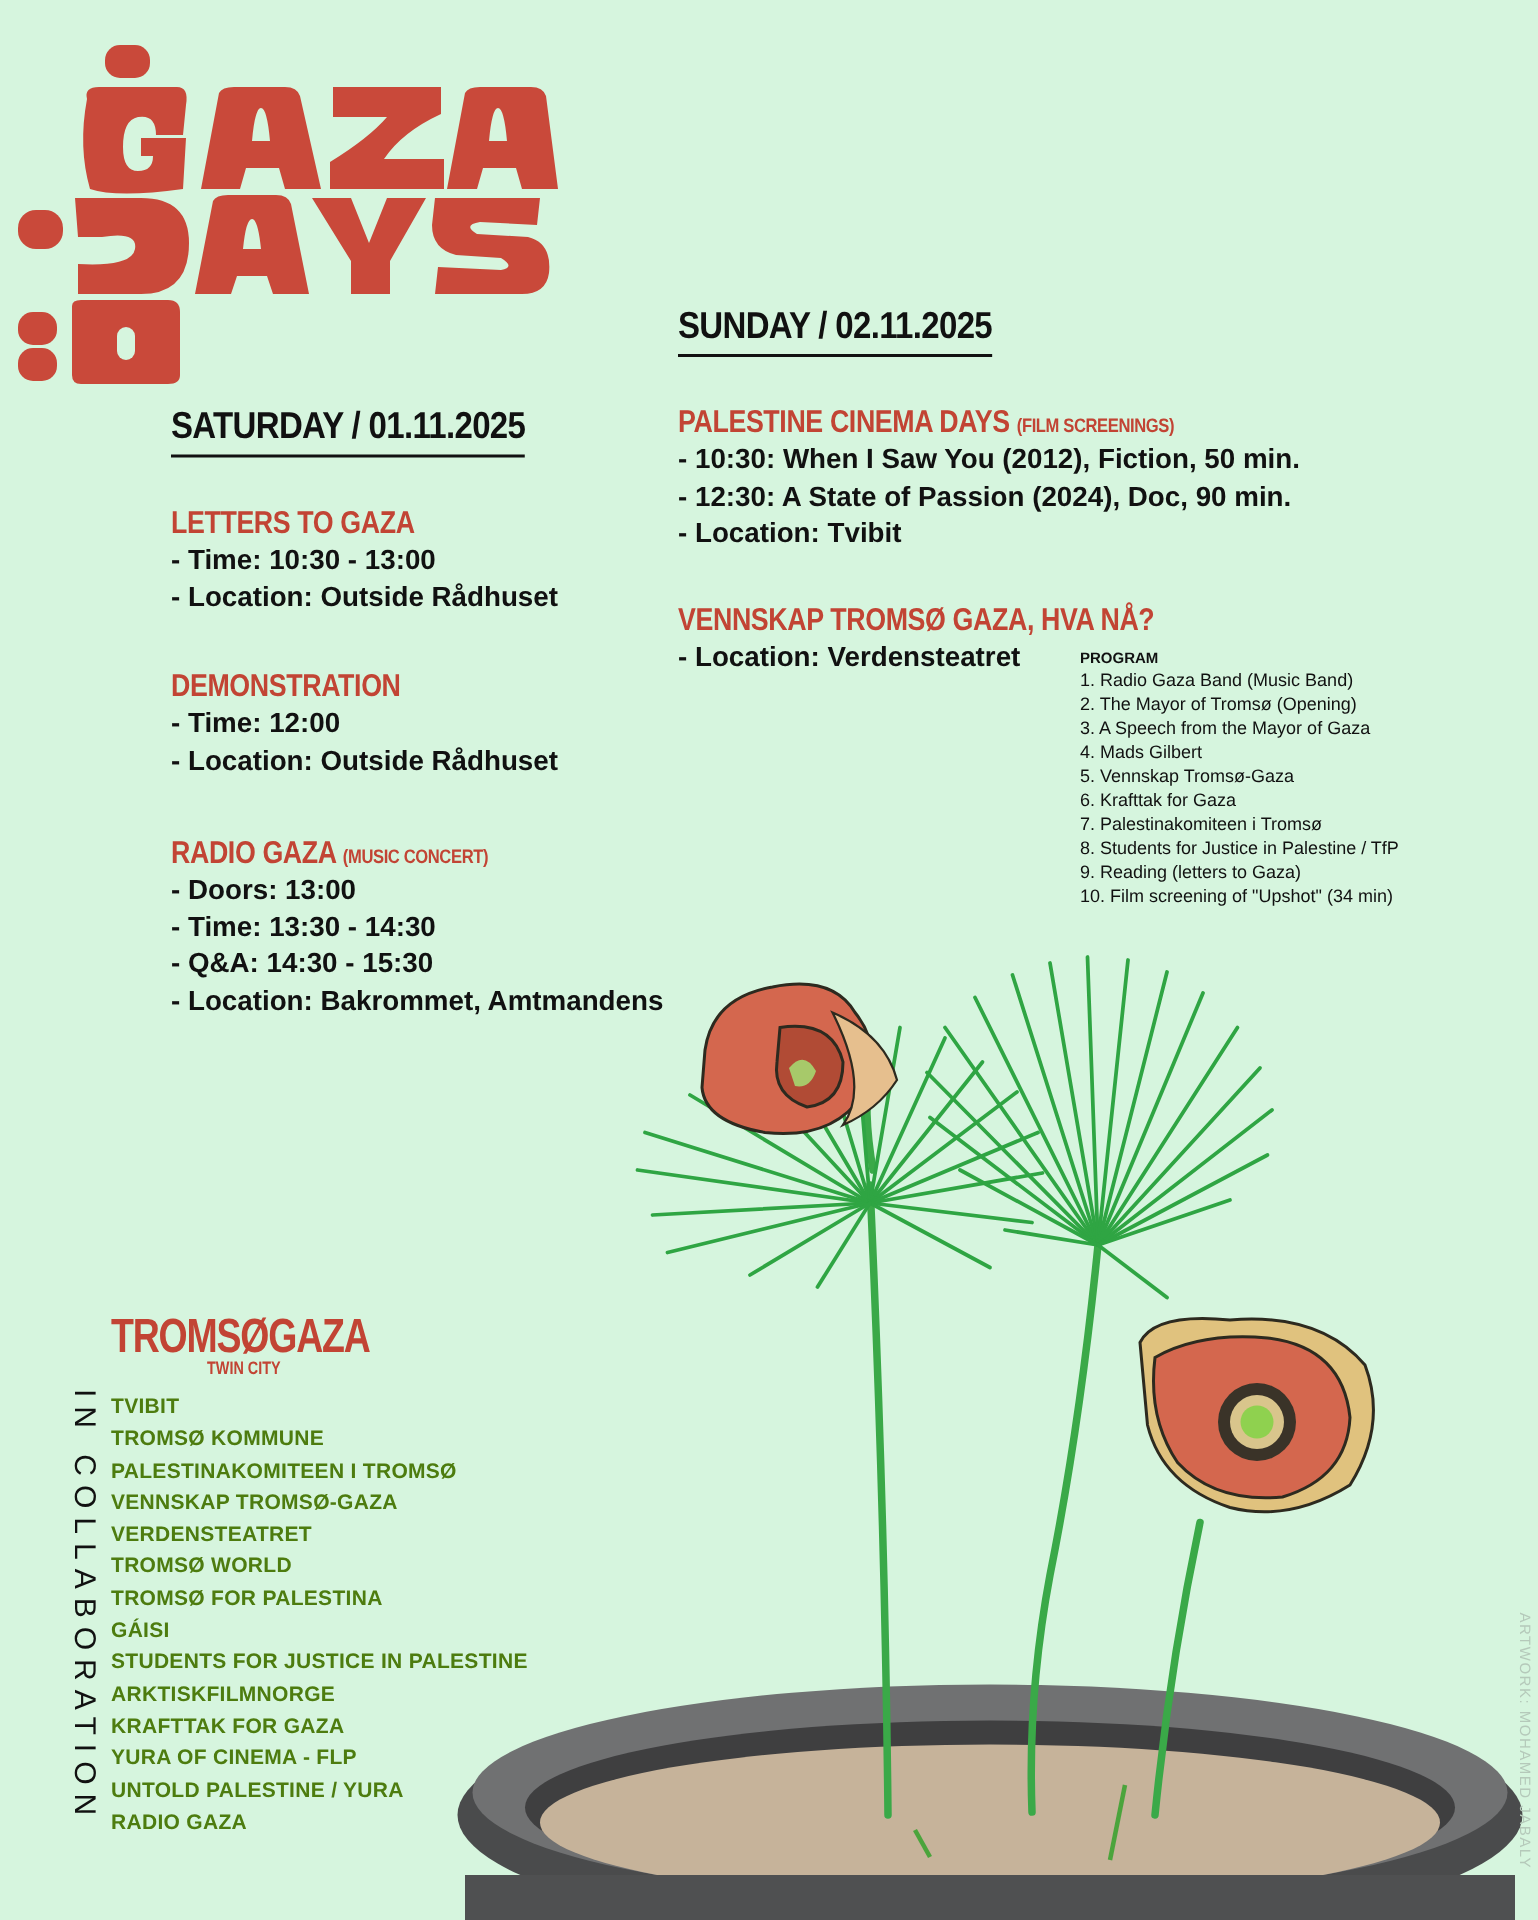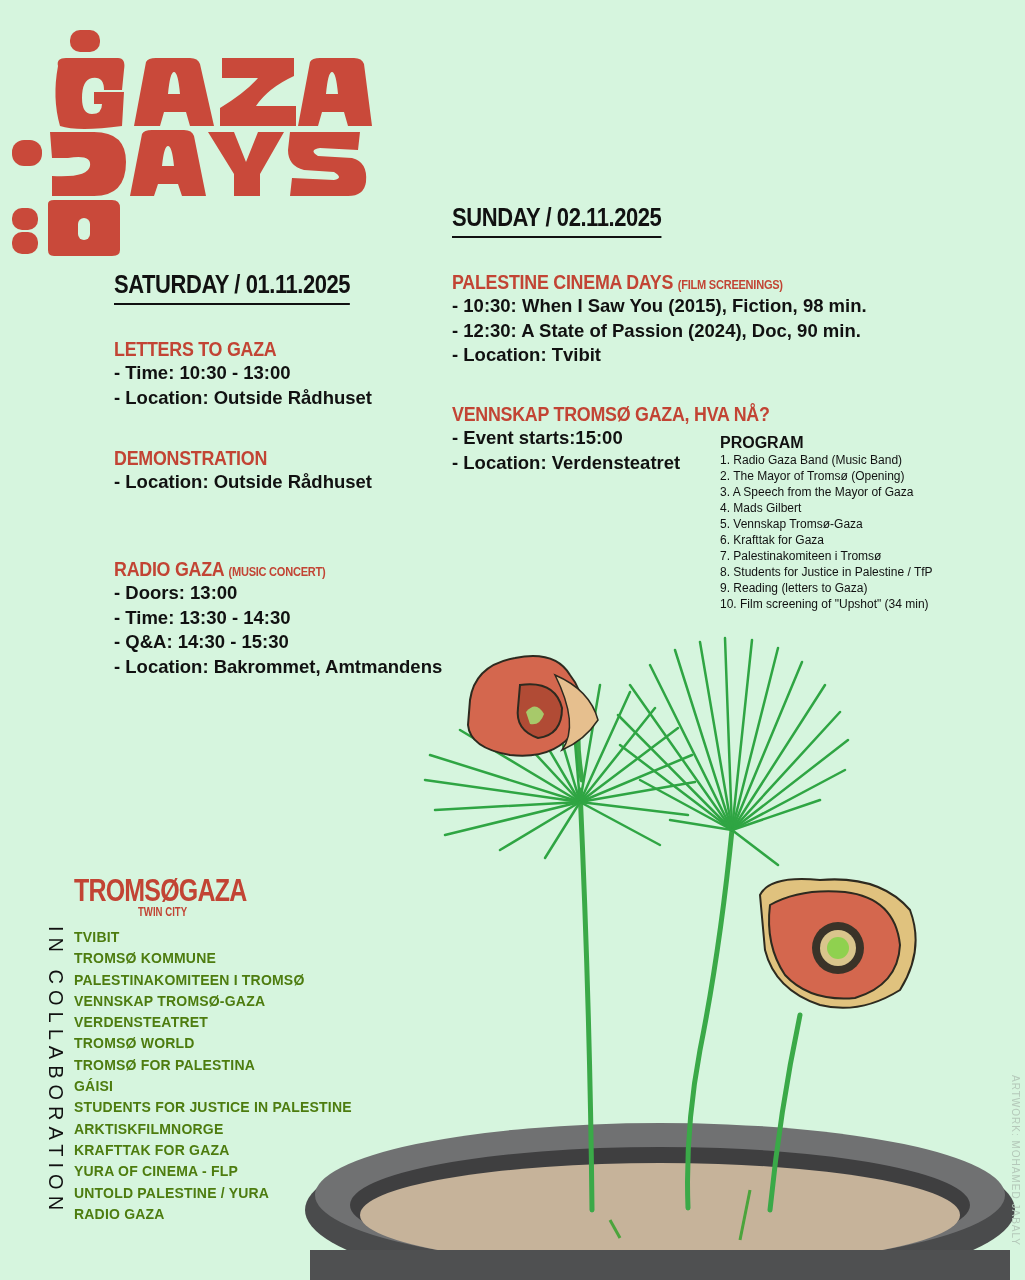--- a/index.html
+++ b/index.html
@@ -32,21 +32,21 @@
     font-weight:bold; font-size:21px; color:#c24434;
     transform:scaleX(0.85); transform-origin:left top;
     white-space:nowrap; letter-spacing:-0.3px;
   }
   .event-title .sub { font-size:13px; }
   .line {
     font-size:18.5px; font-weight:bold; line-height:24.5px; color:#111;
     white-space:nowrap;
   }
 
-  .program-title { font-size:16px; font-weight:bold; }
+  .program-title { font-size:10px; font-weight:bold; }
   .program-item { font-size:12px; font-weight:normal; line-height:16px; white-space:nowrap; }
 
   
   .tg-title {
     left:74px; top:872px; font-size:32px; font-weight:bold; color:#c24434;
     transform:scaleX(0.78); transform-origin:left top; letter-spacing:-1px;
   }
   .tg-sub {
     left:138px; top:905px; font-size:12px; font-weight:bold; color:#c24434;
     transform:scaleX(0.8); transform-origin:left top;
@@ -105,20 +105,21 @@
 <div class="abs day-heading sat-heading">SATURDAY / 01.11.2025</div>
 
 <div class="abs" style="left:114px; top:337px;">
   <div class="event-title">LETTERS TO GAZA</div>
   <div class="line">- Time: 10:30 - 13:00</div>
   <div class="line">- Location: Outside Rådhuset</div>
 </div>
 
 <div class="abs" style="left:114px; top:446px;">
   <div class="event-title">DEMONSTRATION</div>
+  <div class="line">- Time: 12:00</div>
   <div class="line">- Location: Outside Rådhuset</div>
 </div>
 
 <div class="abs" style="left:114px; top:557px;">
   <div class="event-title">
     <span>RADIO GAZA</span>
     <span class="sub">(MUSIC CONCERT)</span>
   </div>
   <div class="line">- Doors: 13:00</div>
   <div class="line">- Time: 13:30 - 14:30</div>
@@ -126,28 +127,27 @@
   <div class="line">- Location: Bakrommet, Amtmandens</div>
 </div>
 
 <div class="abs day-heading sun-heading">SUNDAY / 02.11.2025</div>
 
 <div class="abs" style="left:452px; top:270px;">
   <div class="event-title">
     <span>PALESTINE CINEMA DAYS</span>
     <span class="sub">(FILM SCREENINGS)</span>
   </div>
-  <div class="line">- 10:30: When I Saw You (2015), Fiction, 98 min.</div>
+  <div class="line">- 10:30: When I Saw You (2012), Fiction, 50 min.</div>
   <div class="line">- 12:30: A State of Passion (2024), Doc, 90 min.</div>
   <div class="line">- Location: Tvibit</div>
 </div>
 
 <div class="abs" style="left:452px; top:402px;">
   <div class="event-title">VENNSKAP TROMSØ GAZA, HVA NÅ?</div>
-  <div class="line">- Event starts:15:00</div>
   <div class="line">- Location: Verdensteatret</div>
 </div>
 
 <div class="abs" style="left:720px; top:434px;">
   <div class="program-title">PROGRAM</div>
   <div class="program-item">1. Radio Gaza Band (Music Band)</div>
   <div class="program-item">2. The Mayor of Tromsø (Opening)</div>
   <div class="program-item">3. A Speech from the Mayor of Gaza</div>
   <div class="program-item">4. Mads Gilbert</div>
   <div class="program-item">5. Vennskap Tromsø-Gaza</div>

